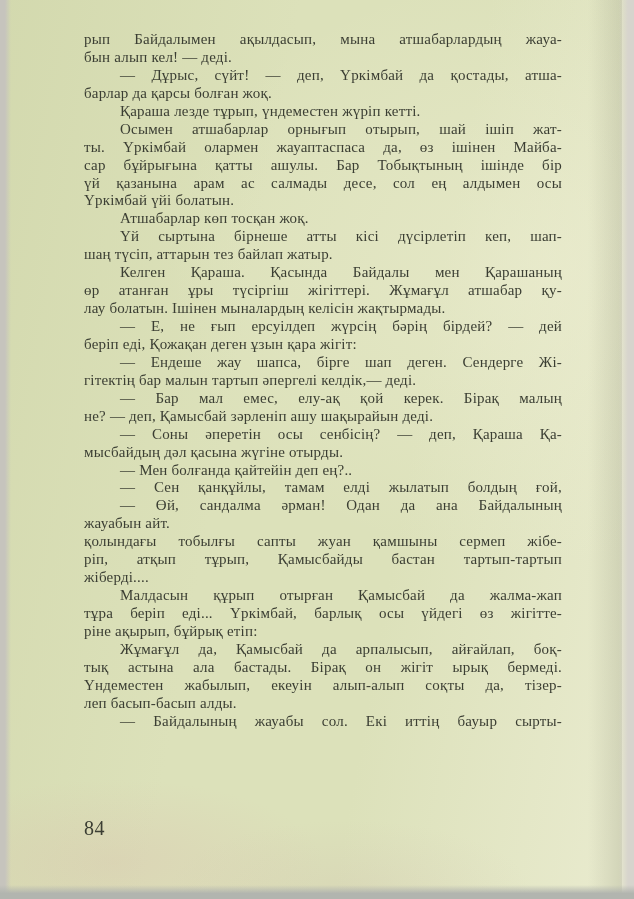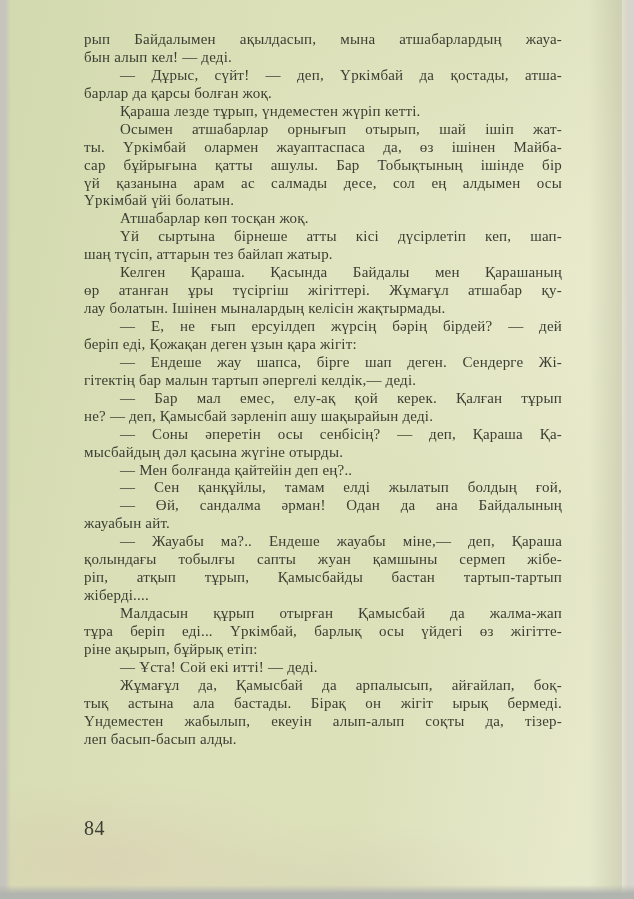--- a/index.html
+++ b/index.html
@@ -74,35 +74,34 @@
       <div class="line indent">Атшабарлар көп тосқан жоқ.</div>
       <div class="line indent just">Үй сыртына бірнеше атты кісі дүсірлетіп кеп, шап-</div>
       <div class="line">шаң түсіп, аттарын тез байлап жатыр.</div>
       <div class="line indent just">Келген Қараша. Қасында Байдалы мен Қарашаның</div>
       <div class="line just">өр атанған ұры түсіргіш жігіттері. Жұмағұл атшабар қу-</div>
       <div class="line">лау болатын. Ішінен мыналардың келісін жақтырмады.</div>
       <div class="line indent just">— Е, не ғып ерсуілдеп жүрсің бәрің бірдей? — дей</div>
       <div class="line">беріп еді, Қожақан деген ұзын қара жігіт:</div>
       <div class="line indent just">— Ендеше жау шапса, бірге шап деген. Сендерге Жі-</div>
       <div class="line">гітектің бар малын тартып әпергелі келдік,— деді.</div>
-      <div class="line indent just">— Бар мал емес, елу-ақ қой керек. Қалған тұрып</div>
+      <div class="line indent just">— Бар мал емес, елу-ақ қой керек. Бірақ малың</div>
       <div class="line">не? — деп, Қамысбай зәрленіп ашу шақырайын деді.</div>
       <div class="line indent just">— Соны әперетін осы сенбісің? — деп, Қараша Қа-</div>
       <div class="line">мысбайдың дәл қасына жүгіне отырды.</div>
       <div class="line indent">— Мен болғанда қайтейін деп ең?..</div>
       <div class="line indent just">— Сен қанқұйлы, тамам елді жылатып болдың ғой,</div>
       <div class="line indent just">— Өй, сандалма әрман! Одан да ана Байдалының</div>
       <div class="line">жауабын айт.</div>
-      <div class="line indent just">— Жауабы ма?.. Ендеше жауабы міне,— деп, Қараша</div>
       <div class="line just">қолындағы тобылғы сапты жуан қамшыны сермеп жібе-</div>
       <div class="line just">ріп, атқып тұрып, Қамысбайды бастан тартып-тартып</div>
       <div class="line">жіберді....</div>
       <div class="line indent just">Малдасын құрып отырған Қамысбай да жалма-жап</div>
       <div class="line just">тұра беріп еді... Үркімбай, барлық осы үйдегі өз жігітте-</div>
       <div class="line">ріне ақырып, бұйрық етіп:</div>
-      <div class="line indent">— Ұста! Сой екі итті! — деді.</div>
       <div class="line indent just">Жұмағұл да, Қамысбай да арпалысып, айғайлап, боқ-</div>
       <div class="line just">тық астына ала бастады. Бірақ он жігіт ырық бермеді.</div>
       <div class="line just">Үндеместен жабылып, екеуін алып-алып соқты да, тізер-</div>
       <div class="line">леп басып-басып алды.</div>
+      <div class="line indent just">— Байдалының жауабы сол. Екі иттің бауыр сырты-</div>
     </div>
   <div class="page-number">84</div>
 </div>
 
 </body></html>

